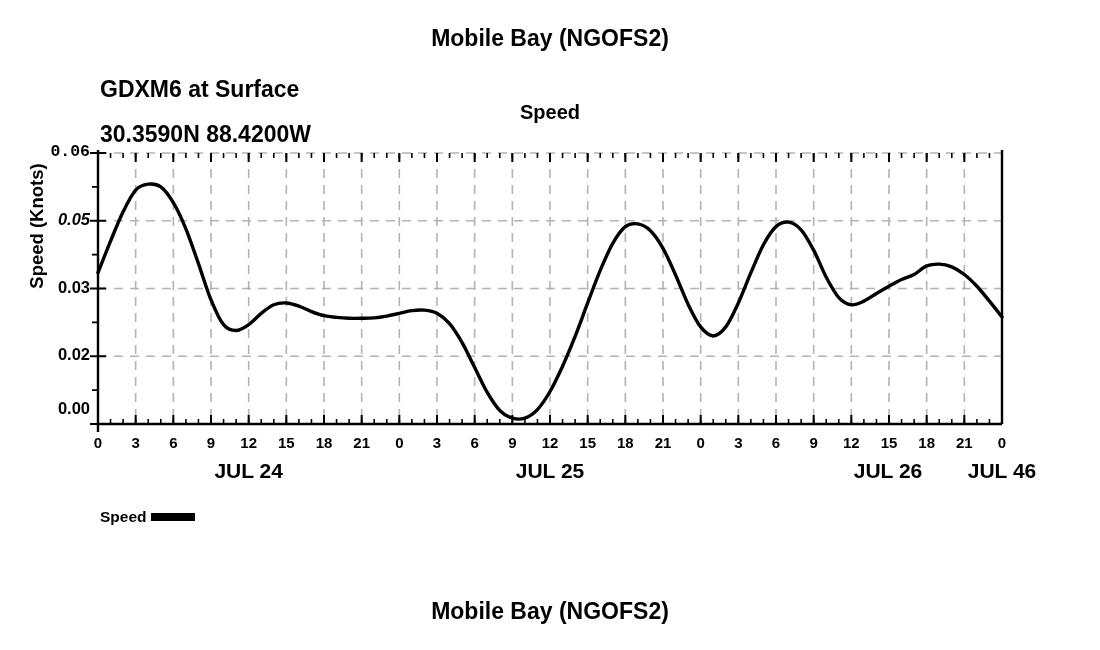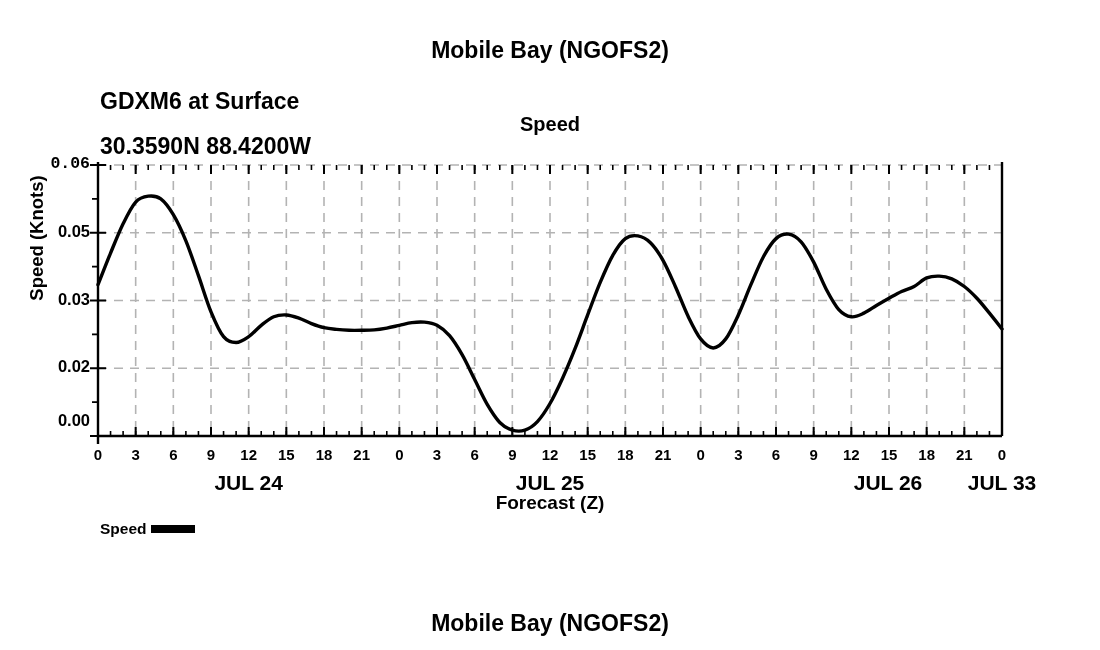--- a/index.html
+++ b/index.html
@@ -12,21 +12,20 @@
     height: 650px;
     font-family: "Liberation Sans", sans-serif;
     color: #000000;
     overflow: hidden;
     position: relative;
   }
   #page {
     position: relative;
     width: 1100px;
     height: 456px;
-    margin-top: 12px;
   }
 
   .title-main {
     position: absolute;
     left: 0;
     width: 1100px;
     text-align: center;
     font-size: 23px;
     font-weight: bold;
     letter-spacing: 0px;
@@ -387,21 +386,21 @@
       <path id="series-path" fill="none" stroke="#000000" stroke-width="3.4" stroke-linejoin="round" stroke-linecap="round" d="M98.00,272.69 C100.09,267.42 106.37,251.24 110.56,241.07 C114.74,230.91 118.93,220.22 123.11,211.72 C127.30,203.21 131.48,194.63 135.67,190.04 C139.85,185.44 144.04,184.69 148.22,184.16 C152.41,183.64 156.59,183.79 160.78,186.88 C164.96,189.96 169.15,195.68 173.33,202.68 C177.52,209.68 181.70,218.72 185.89,228.88 C190.07,239.04 194.26,251.84 198.44,263.66 C202.63,275.48 206.81,289.63 211.00,299.79 C215.19,309.95 219.37,319.51 223.56,324.63 C227.74,329.75 231.93,330.50 236.11,330.50 C240.30,330.50 244.48,327.49 248.67,324.63 C252.85,321.77 257.04,316.65 261.22,313.34 C265.41,310.03 269.59,306.49 273.78,304.76 C277.96,303.03 282.15,302.73 286.33,302.95 C290.52,303.18 294.70,304.68 298.89,306.12 C303.07,307.55 307.26,309.95 311.44,311.54 C315.63,313.12 319.81,314.62 324.00,315.60 C328.19,316.58 332.37,316.95 336.56,317.41 C340.74,317.86 344.93,318.16 349.11,318.31 C353.30,318.46 357.48,318.39 361.67,318.31 C365.85,318.23 370.04,318.23 374.22,317.86 C378.41,317.48 382.59,316.80 386.78,316.05 C390.96,315.30 395.15,314.25 399.33,313.34 C403.52,312.44 407.70,311.16 411.89,310.63 C416.07,310.10 420.26,309.73 424.44,310.18 C428.63,310.63 432.81,311.08 437.00,313.34 C441.19,315.60 445.37,318.84 449.56,323.73 C453.74,328.62 457.93,335.40 462.11,342.70 C466.30,350.00 470.48,359.26 474.67,367.54 C478.85,375.82 483.04,385.23 487.22,392.38 C491.41,399.53 495.59,406.16 499.78,410.45 C503.96,414.74 508.15,416.85 512.33,418.13 C516.52,419.41 520.70,419.56 524.89,418.13 C529.07,416.70 533.26,413.99 537.44,409.55 C541.63,405.11 545.81,398.71 550.00,391.48 C554.19,384.25 558.37,375.37 562.56,366.19 C566.74,357.00 570.93,346.92 575.11,336.38 C579.30,325.84 583.48,313.94 587.67,302.95 C591.85,291.96 596.04,280.37 600.22,270.43 C604.41,260.50 608.59,250.64 612.78,243.33 C616.96,236.03 621.15,229.86 625.33,226.62 C629.52,223.38 633.70,223.23 637.89,223.91 C642.07,224.59 646.26,226.62 650.44,230.69 C654.63,234.75 658.81,240.92 663.00,248.30 C667.19,255.68 671.37,265.62 675.56,274.95 C679.74,284.28 683.93,295.65 688.11,304.31 C692.30,312.97 696.48,321.62 700.67,326.89 C704.85,332.16 709.04,335.93 713.22,335.93 C717.41,335.93 721.59,332.39 725.78,326.89 C729.96,321.40 734.15,311.99 738.33,302.95 C742.52,293.92 746.70,282.40 750.89,272.69 C755.07,262.98 759.26,252.37 763.44,244.69 C767.63,237.01 771.81,230.39 776.00,226.62 C780.19,222.86 784.37,221.58 788.56,222.10 C792.74,222.63 796.93,225.12 801.11,229.78 C805.30,234.45 809.48,242.20 813.67,250.11 C817.85,258.01 822.04,269.30 826.22,277.21 C830.41,285.11 834.59,292.94 838.78,297.53 C842.96,302.13 847.15,304.16 851.33,304.76 C855.52,305.36 859.70,303.03 863.89,301.15 C868.07,299.26 872.26,295.95 876.44,293.47 C880.63,290.98 884.81,288.58 889.00,286.24 C893.19,283.91 897.37,281.42 901.56,279.47 C905.74,277.51 909.93,276.76 914.11,274.50 C918.30,272.24 922.48,267.65 926.67,265.92 C930.85,264.19 935.04,263.96 939.22,264.11 C943.41,264.26 947.59,265.09 951.78,266.82 C955.96,268.55 960.15,271.26 964.33,274.50 C968.52,277.74 972.70,281.80 976.89,286.24 C981.07,290.68 985.26,296.03 989.44,301.15 C993.63,306.27 999.91,314.32 1002.00,316.95"></path>
     </svg>
   </div>
 
   <div class="ylabel-rot">Speed (Knots)</div>
 
   <div id="ytick-labels">
       <div class="ytick-label" style="top: 399px; text-align: right;">0.00</div>
       <div class="ytick-label" style="top: 345.25px;">0.02</div>
       <div class="ytick-label" style="top: 277.5px;">0.03</div>
-      <div class="ytick-label" style="top: 209.75px;">0.05</div>
+      <div class="ytick-label" style="top: 209.75px; font-style: italic;">0.05</div>
       <div class="ytick-label" style="top: 142px; font-family: Liberation Mono, monospace;">0.06</div>
     </div>
   <div id="xtick-labels">
       <div class="xtick-label" style="left: 83px;">0</div>
       <div class="xtick-label" style="left: 120.667px;">3</div>
       <div class="xtick-label" style="left: 158.333px;">6</div>
       <div class="xtick-label" style="left: 196px;">9</div>
       <div class="xtick-label" style="left: 233.667px;">12</div>
       <div class="xtick-label" style="left: 271.333px;">15</div>
       <div class="xtick-label" style="left: 309px;">18</div>
@@ -421,24 +420,23 @@
       <div class="xtick-label" style="left: 836.333px;">12</div>
       <div class="xtick-label" style="left: 874px;">15</div>
       <div class="xtick-label" style="left: 911.667px;">18</div>
       <div class="xtick-label" style="left: 949.333px;">21</div>
       <div class="xtick-label" style="left: 987px;">0</div>
     </div>
   <div id="day-labels">
       <div class="day-label" style="left: 188.667px;">JUL 24</div>
       <div class="day-label" style="left: 490px;">JUL 25</div>
       <div class="day-label" style="left: 828px;">JUL 26</div>
-      <div class="day-label" style="left: 942px;">JUL 33</div>
+      <div class="day-label" style="left: 942px;">JUL 46</div>
     </div>
 
-  <div id="xaxis-title">Forecast (Z)</div>
 
   <div id="legend">
     <span id="legend-text">Speed</span>
     <span id="legend-swatch"></span>
   </div>
 
   <div class="title-main" id="title-bottom">Mobile Bay (NGOFS2)</div>
 
 </div>
 

